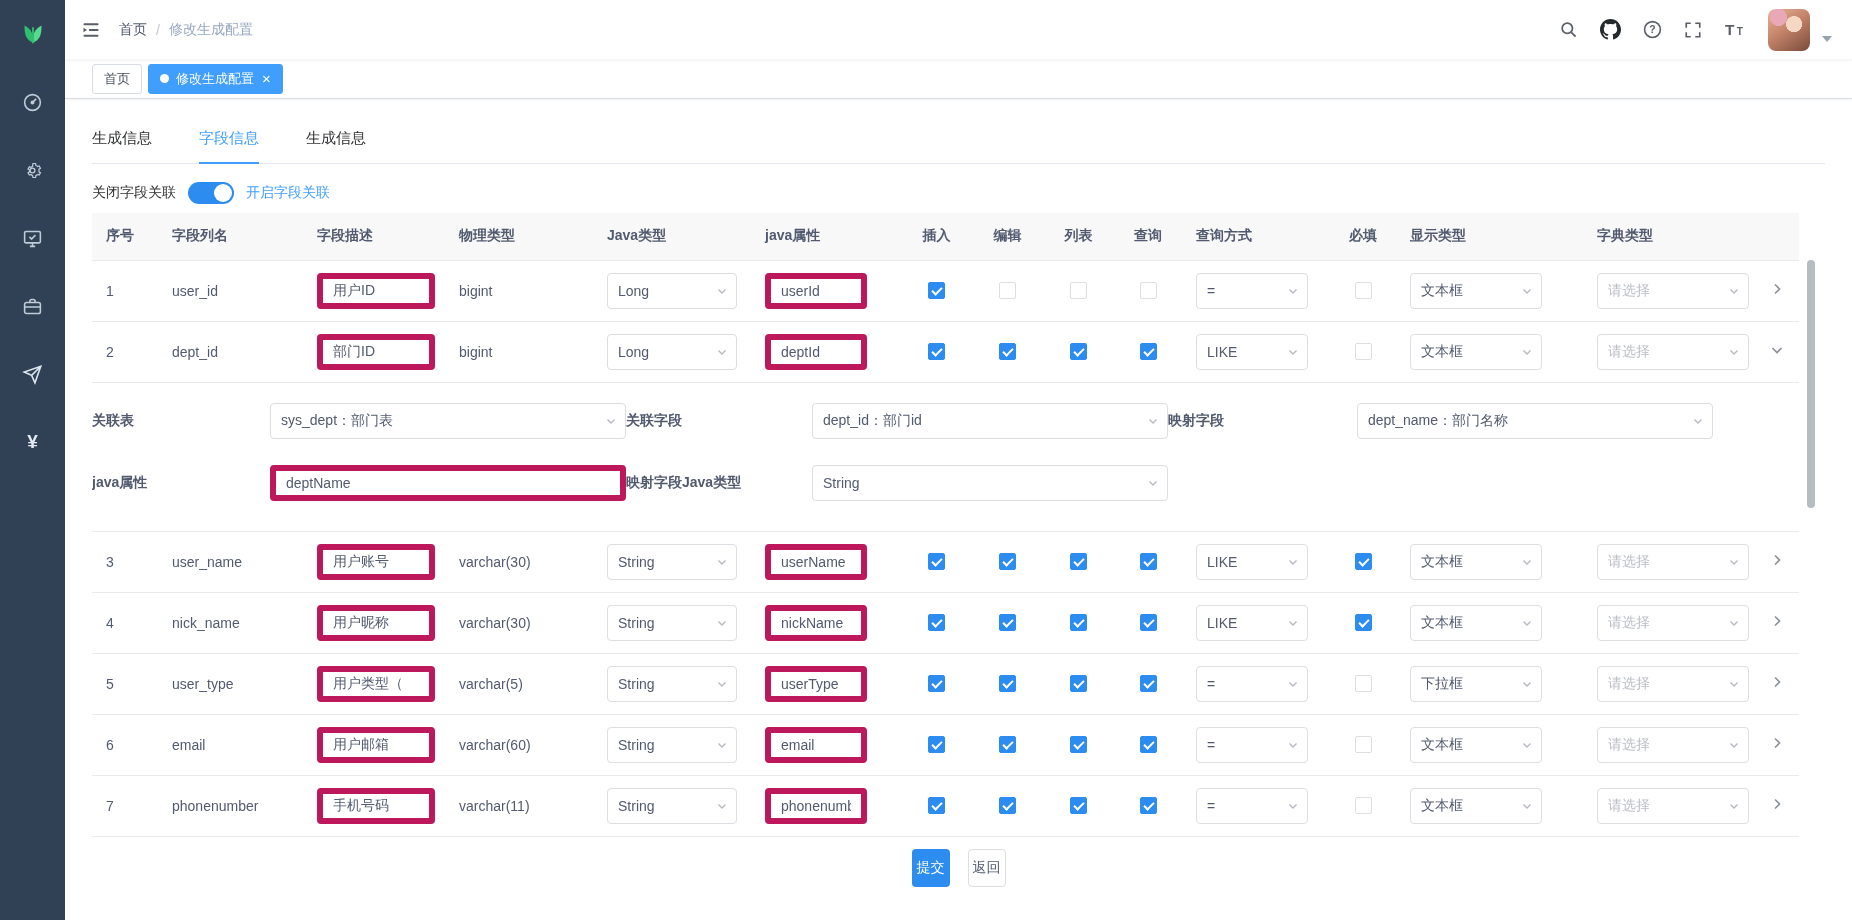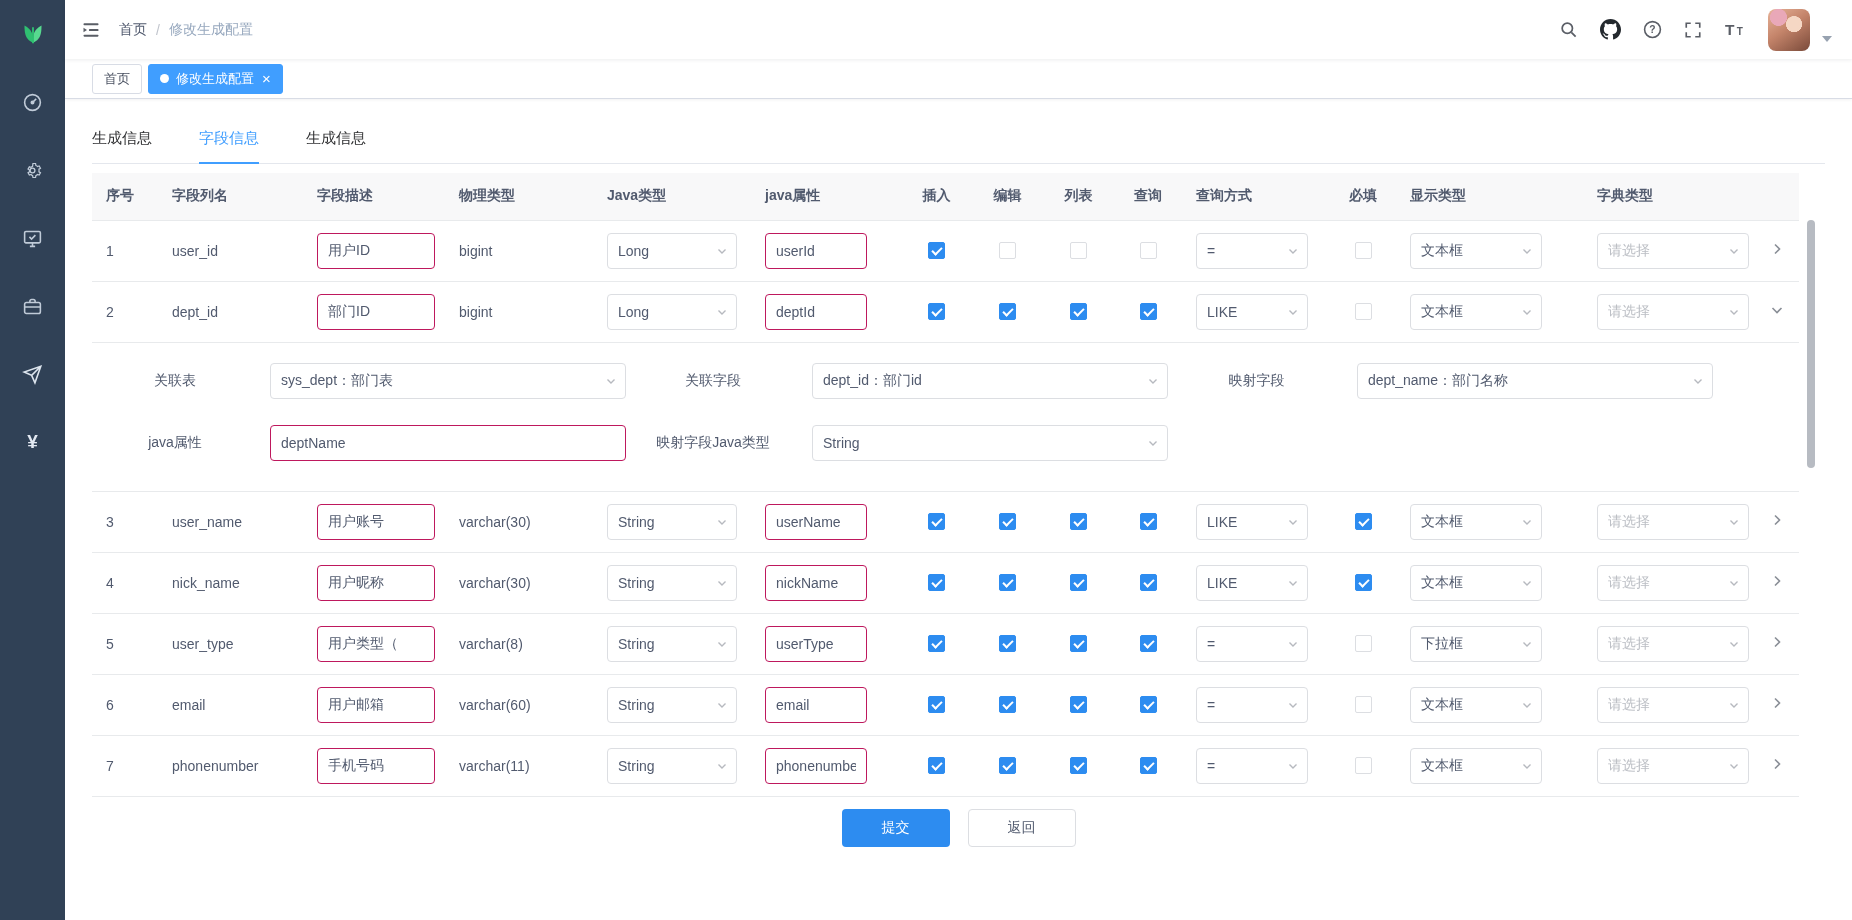--- a/index.html
+++ b/index.html
@@ -70,21 +70,21 @@
   
   .table-wrap { margin-top:9px; width:1707px; position:relative; }
   table { border-collapse:collapse; table-layout:fixed; width:1707px; font-size:14px; }
   thead th { background:#f8f8f9; color:#515a6e; font-weight:bold; height:47px;
     border-bottom:1px solid #e8eaec; padding:0 0 0 14px; text-align:left; white-space:nowrap; }
   thead th.c { text-align:center; padding:0; }
   tbody td { height:61px; border-bottom:1px solid #e8eaec; padding:0 8px 0 14px;
     white-space:nowrap; overflow:hidden; color:#515a6e; }
   tbody td.c { text-align:center; padding:0; }
 
-  .inp { height:36px; border:1px solid #be185d; border-radius:4px; padding:0 10px;
+  .inp { height:36px; border:6px solid #be185d; border-radius:4px; padding:0 10px;
     font-size:14px; color:#515a6e; background:#fff; font-family:inherit; outline:none; }
   .w-desc { width:118px; } .w-field { width:102px; }
   .select { height:36px; border:1px solid #dcdee2; border-radius:4px; background:#fff;
     display:inline-flex; align-items:center; justify-content:space-between;
     padding:0 8px 0 10px; cursor:pointer; vertical-align:middle; }
   .w-javatype { width:130px; } .w-query { width:112px; } .w-html { width:132px; } .w-dict { width:152px; }
   .sel-text { overflow:hidden; text-overflow:ellipsis; white-space:nowrap; color:#515a6e; }
   .sel-text.placeholder { color:#bbbec4; }
   .sel-caret { width:12px; height:12px; flex-shrink:0; margin-left:6px; }
   .sel-caret path { fill:none; stroke:#b6b9bf; stroke-width:1.4; }
@@ -98,31 +98,31 @@
   .expand-icon { display:inline-flex; cursor:pointer; }
   .expand-icon svg { width:14px; height:14px; }
   .expand-icon path { fill:none; stroke:#8a8f97; stroke-width:1.6; }
   .expand-icon.expanded { transform:rotate(90deg); }
 
   
   .detail-tr td { height:auto; padding:20px 0 30px 0; border-bottom:1px solid #e8eaec; }
   .detail-form .frow { display:flex; align-items:center; margin-bottom:26px; }
   .detail-form .frow:last-child { margin-bottom:0; }
   .fitem { display:flex; align-items:center; }
-  .fitem label { font-weight:normal; color:#515a6e; text-align:center; padding-right:12px; font-size:14px; }
+  .fitem label { font-weight:bold; color:#515a6e; text-align:left; padding-right:12px; font-size:14px; }
   .lw1 { width:178px; } .lw2 { width:186px; } .lw3 { width:189px; }
   .fc { width:356px; }
 
   
   .vscroll { position:absolute; right:-16px; top:47px; width:8px; height:575px; }
   .vscroll .thumb { width:8px; height:248px; border-radius:4px; background:#b7bbc2; cursor:pointer; }
 
   
   .footer { display:flex; justify-content:center; gap:18px; margin-top:12px; }
-  .btn { height:38px; padding:0 39px; border-radius:4px; font-size:14px; display:inline-flex;
+  .btn { height:38px; padding:0 4px; border-radius:4px; font-size:14px; display:inline-flex;
     align-items:center; border:1px solid transparent; cursor:pointer; font-family:inherit; }
   .btn-primary { background:var(--primary,#2d8cf0); color:#fff; }
   .btn-default { background:#fff; border-color:#dcdee2; color:#515a6e; }
 </style>
 </head>
 <body>
 
 <div class="app">
 
   <aside class="sidebar">
@@ -233,20 +233,25 @@
     </div>
 
     <section class="content">
 
       <div class="tabs">
         <span class="tab">生成信息</span>
         <span class="tab active">字段信息</span>
         <span class="tab">生成信息</span>
       </div>
 
+      <div class="switch-row">
+        <span class="switch-label-off">关闭字段关联</span>
+        <span class="switch"></span>
+        <span class="switch-label-on">开启字段关联</span>
+      </div>
 
       <div class="table-wrap">
         <table>
           <colgroup>
             <col style="width:66px">
               <col style="width:145px">
               <col style="width:142px">
               <col style="width:148px">
             <col style="width:158px">
               <col style="width:150px">
@@ -536,21 +541,21 @@
                       <path d="M5 2.5L9.5 7 5 11.5"></path>
                     </svg>
       </span>
     </td>
   </tr>
 
   <tr>
     <td><span>5</span></td>
     <td><span>user_type</span></td>
     <td><input class="inp w-desc" value="用户类型（" style=""></td>
-    <td><span>varchar(8)</span></td>
+    <td><span>varchar(5)</span></td>
     <td>
       <div class="select w-javatype">
         <span class="sel-text">String</span>
         <svg class="sel-caret" viewBox="0 0 12 12">
                       <path d="M2.5 4.5l3.5 3.5 3.5-3.5"></path>
                     </svg>
       </div>
     </td>
     <td><input class="inp w-field" value="userType" style=""></td>
     <td class="c"><span class="checkbox checked"></span></td>

